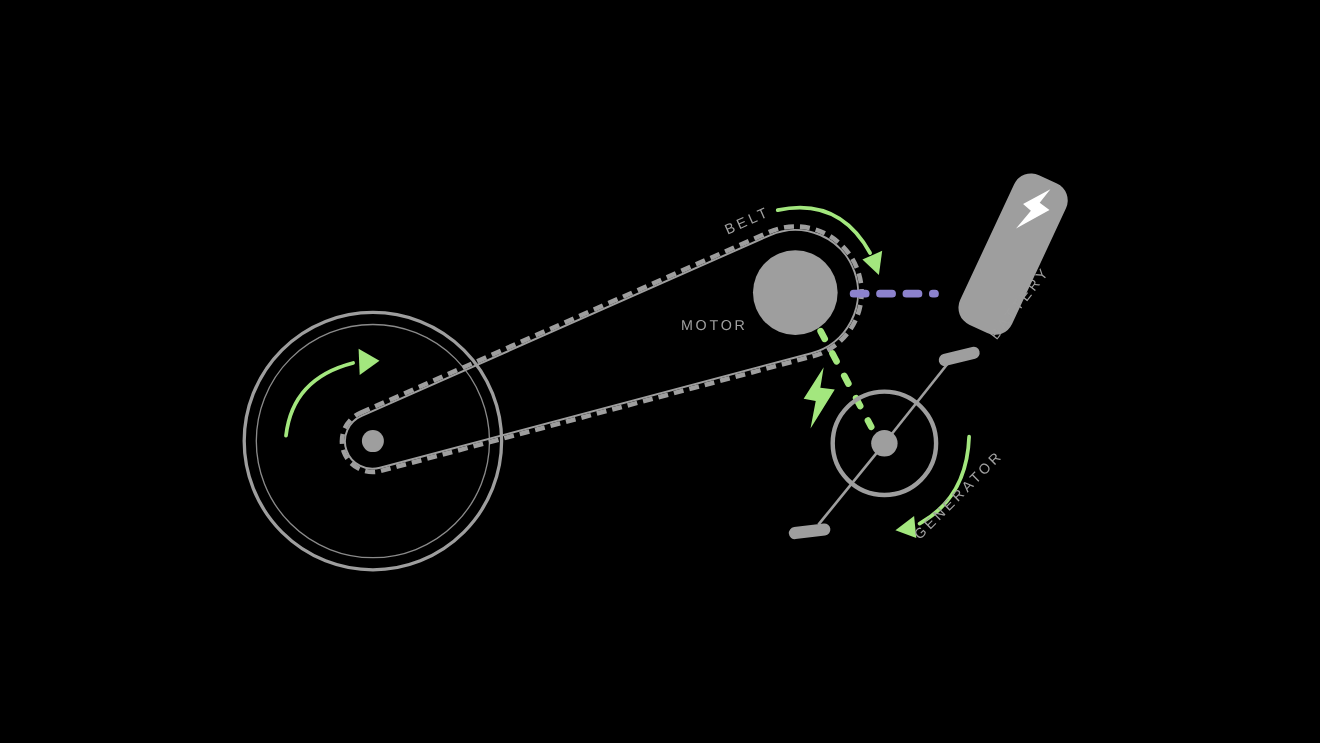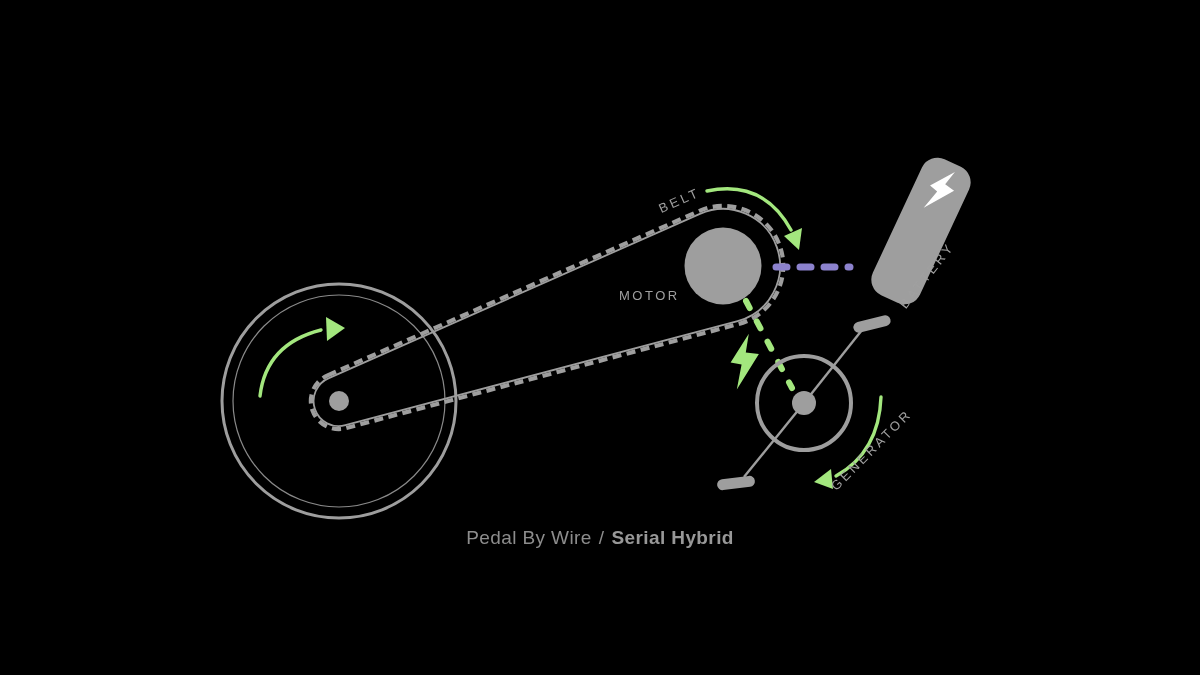--- a/index.html
+++ b/index.html
@@ -109,16 +109,13 @@
       <path class="s-green arrow-arc" d="M 881,397 Q 879,452 836,476"></path>
       <polygon class="f-green" points="814,482 833,489 831,469"></polygon>
     </g>
   </svg>
 
   <div class="lbl lbl-belt">BELT</div>
   <div class="lbl lbl-motor">MOTOR</div>
   <div class="lbl lbl-battery">BATTERY</div>
   <div class="lbl lbl-generator">GENERATOR</div>
 
-  <div class="caption">
-    <span>Pedal By Wire</span><span class="sep">/</span><span class="strong">Serial Hybrid</span>
-  </div>
 </div>
 
 </body></html>

